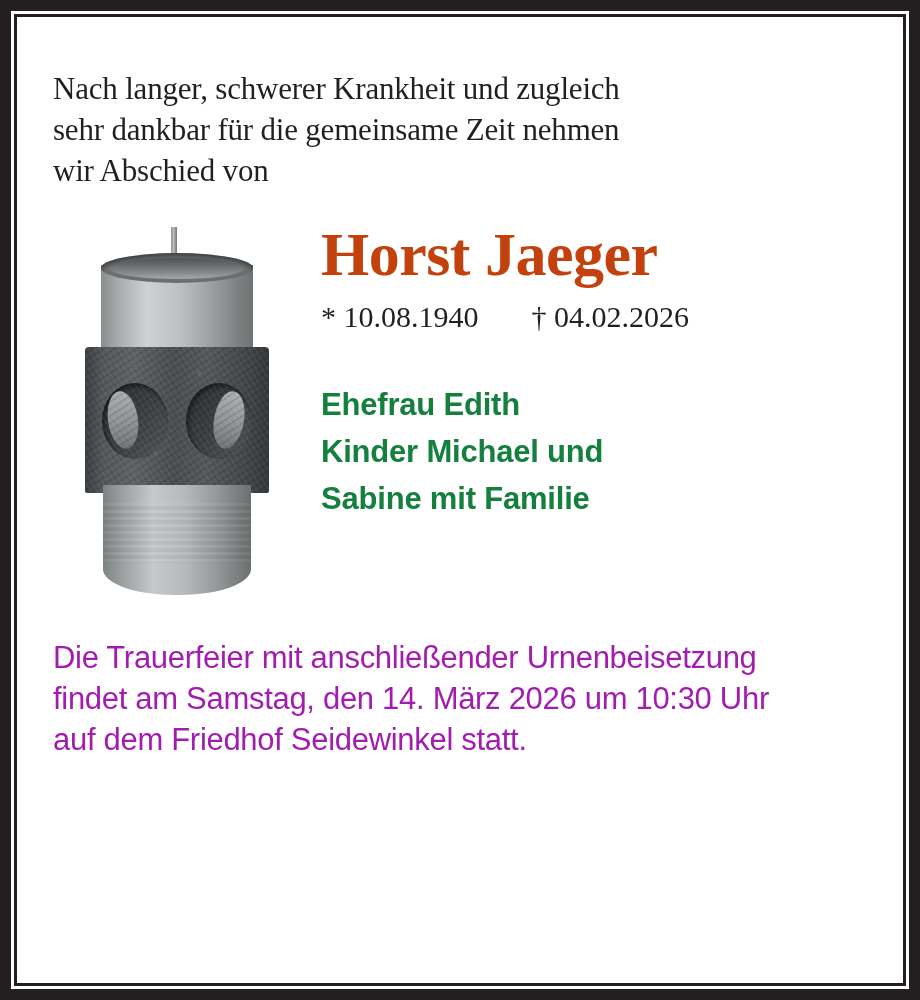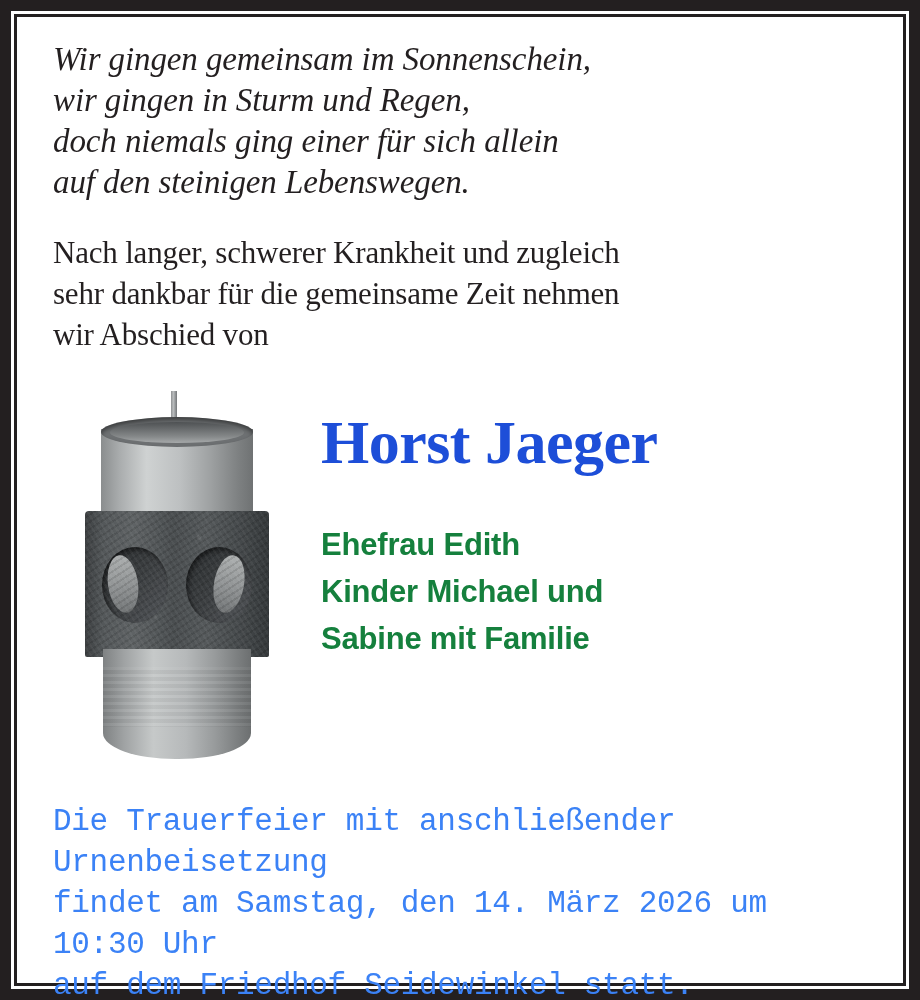--- a/index.html
+++ b/index.html
@@ -208,23 +208,22 @@
     padding-left: 40px;
     padding-top: 4px;
   }
 
   .deceased-name {
     font-family: "Liberation Serif", serif;
     font-weight: bold;
     font-size: 62px;
     line-height: 66px;
     letter-spacing: -0.5px;
-    color: #1d4ed8;
+    color: #c2410c;
     white-space: nowrap;
-    margin-top: 24px;
   }
 
   .dates {
     margin-top: 12px;
     font-family: "Liberation Serif", serif;
     font-size: 30px;
     line-height: 36px;
     color: #231f20;
   }
   .dates .gap { display: inline-block; width: 38px; }
@@ -236,40 +235,36 @@
     font-size: 31px;
     line-height: 47px;
     letter-spacing: -0.2px;
     color: #15803d;
     white-space: pre-line;
   }
 
   
   .funeral {
     margin-top: 40px;
-    font-family: Liberation Mono, monospace;
+    font-family: Liberation Sans, sans-serif;
     font-size: 31px;
     line-height: 41px;
     letter-spacing: -0.3px;
-    color: #3b82f6;
+    color: #a21caf;
     white-space: pre-line;
   }
 </style>
 </head>
 <body>
 
 <div class="notice">
   <div class="inner-rule"></div>
 
   <div class="content">
 
-    <div class="verse">Wir gingen gemeinsam im Sonnenschein,
-wir gingen in Sturm und Regen,
-doch niemals ging einer für sich allein
-auf den steinigen Lebenswegen.</div>
 
     <div class="intro">Nach langer, schwerer Krankheit und zugleich
 sehr dankbar für die gemeinsame Zeit nehmen
 wir Abschied von</div>
 
     <div class="middle">
 
       <div class="photo-wrap">
         <div class="lantern">
           <div class="spike"></div>
@@ -284,20 +279,27 @@
               <div class="glint"></div>
             </div>
           </div>
           <div class="base"></div>
         </div>
       </div>
 
       <div class="names">
         <div class="deceased-name">Horst Jaeger</div>
 
+        <div class="dates">
+          <span>*</span>
+          <span>10.08.1940</span>
+          <span class="gap"></span>
+          <span>†</span>
+          <span>04.02.2026</span>
+        </div>
 
         <div class="family">Ehefrau Edith
 Kinder Michael und
 Sabine mit Familie</div>
       </div>
 
     </div>
 
     <div class="funeral">Die Trauerfeier mit anschließender Urnenbeisetzung
 findet am Samstag, den 14. März 2026 um 10:30 Uhr

